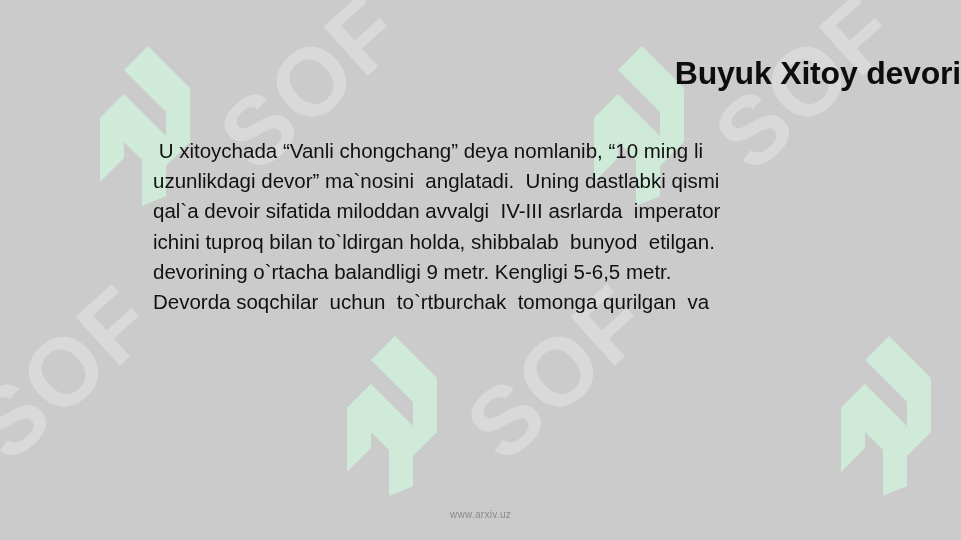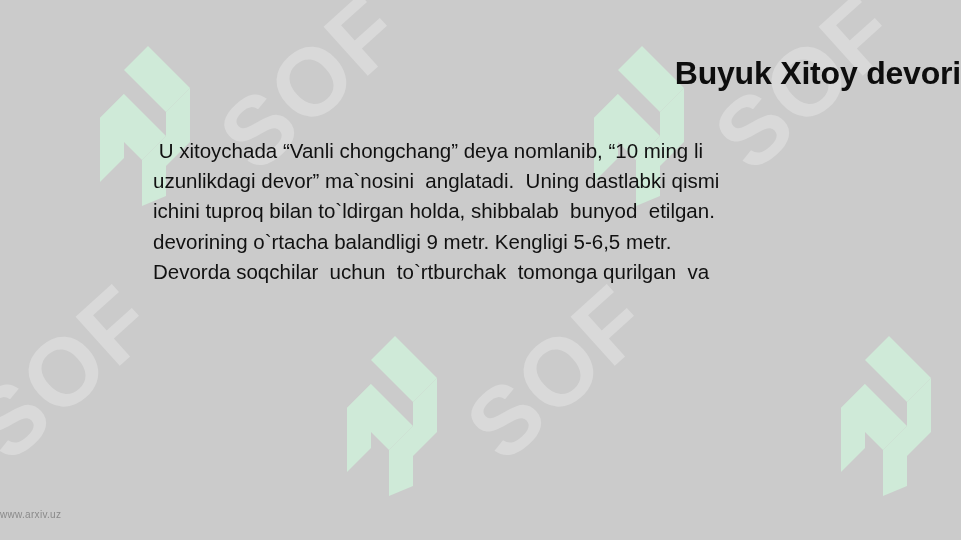--- a/index.html
+++ b/index.html
@@ -82,21 +82,21 @@
   #body-text .line {
     white-space: pre;
     display: block;
   }
 
   #footer {
     position: absolute;
     left: 0;
     top: 509px;
     width: 961px;
-    text-align: left;
+    text-align: center;
     font-size: 10px;
     color: #8a8a8a;
     letter-spacing: 0.3px;
   }
 </style>
 </head>
 <body>
 
 <div id="slide">
 
@@ -152,20 +152,21 @@
       <div class="wm-text" style="left: 940px; top: 400px; font-size: 96px; color: rgb(217, 217, 217); transform: rotate(-42deg);">SOF</div>
     </div>
 
   <div id="content">
 
     <div id="page-title">Buyuk Xitoy devori</div>
 
     <div id="body-text">
         <span class="line"> U xitoychada “Vanli chongchang” deya nomlanib, “10 ming li</span>
         <span class="line">uzunlikdagi devor” ma`nosini  anglatadi.  Uning dastlabki qismi</span>
+        <span class="line">qal`a devoir sifatida miloddan avvalgi  IV-III asrlarda  imperator</span>
         <span class="line">ichini tuproq bilan to`ldirgan holda, shibbalab  bunyod  etilgan.</span>
         <span class="line">devorining o`rtacha balandligi 9 metr. Kengligi 5-6,5 metr.</span>
         <span class="line">Devorda soqchilar  uchun  to`rtburchak  tomonga qurilgan  va</span>
       </div>
 
     <div id="footer">www.arxiv.uz</div>
 
   </div>
 </div>
 

